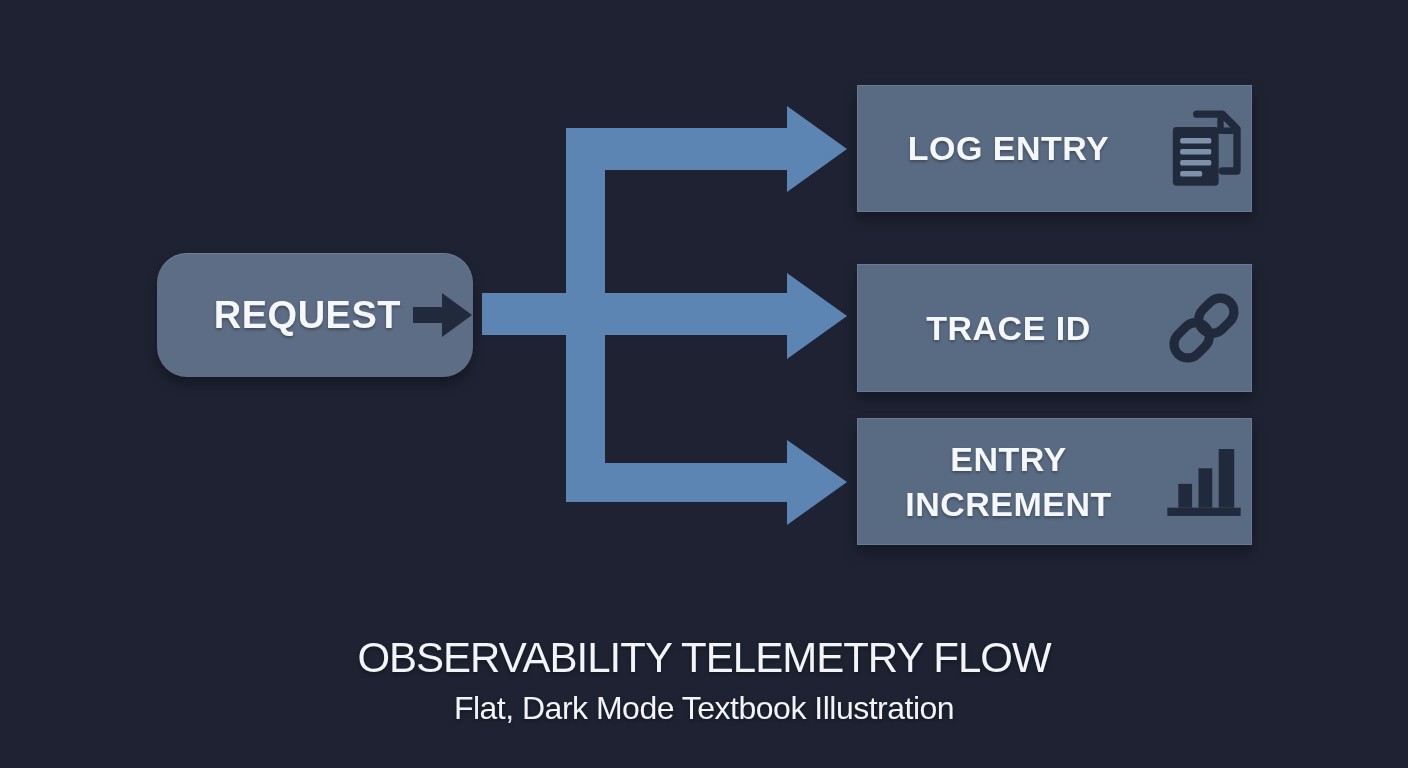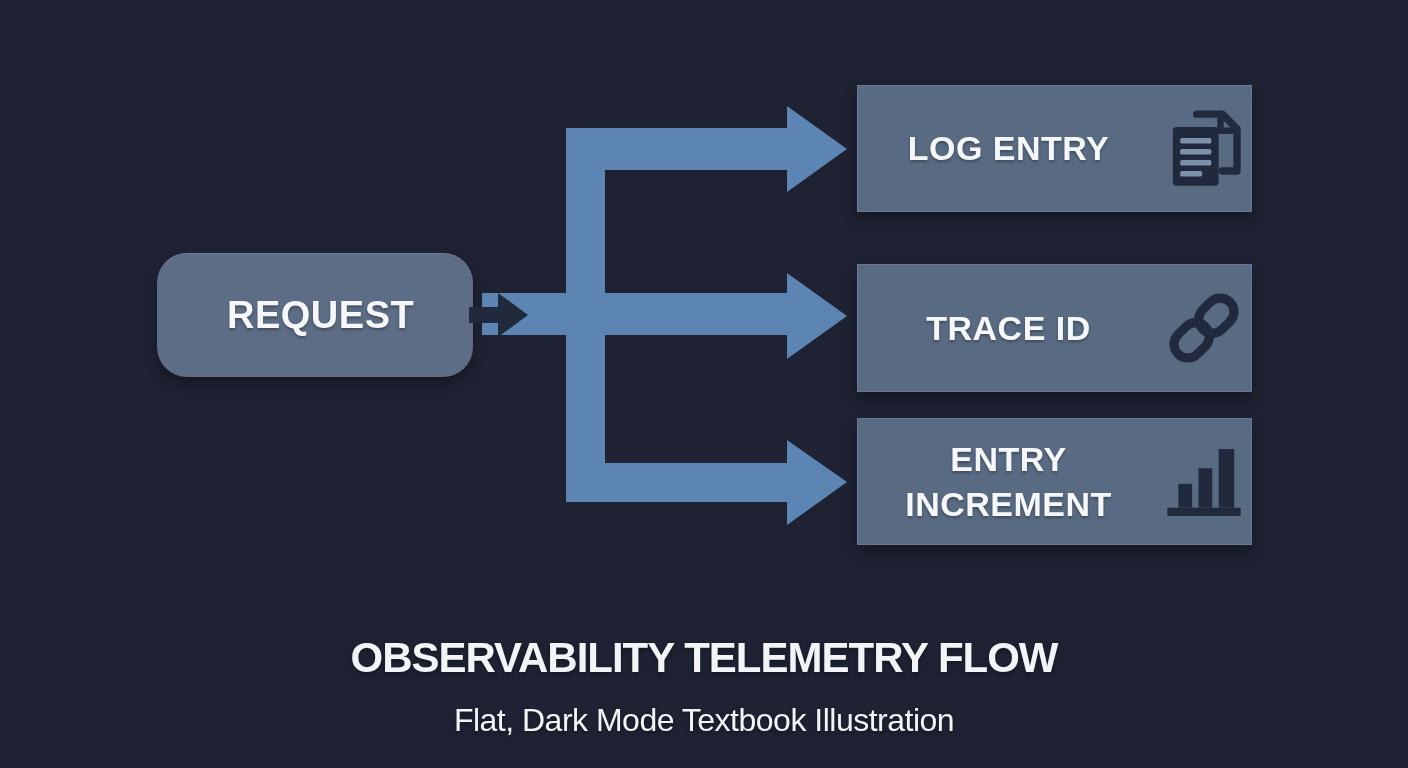--- a/index.html
+++ b/index.html
@@ -25,24 +25,23 @@
     align-items: center;
     color: #f5f7fa;
     font-weight: bold;
     box-shadow: 0 7px 12px rgba(0,0,0,0.30);
   }
   #request-node {
     left: 157px; top: 253px;
     width: 316px; height: 124px;
     background: #5d6d85;
     border-radius: 30px;
-    justify-content: space-between;
+    justify-content: flex-end;
     padding-left: 70px;
     box-shadow: 0 7px 12px rgba(0,0,0,0.30), inset 0 1px 0 rgba(190,205,225,0.18);
-    gap: 43px;
   }
   #request-node .node-label {
     font-size: 38px;
     letter-spacing: 0.5px;
     text-shadow: 0 2px 3px rgba(0,0,0,0.30);
     white-space: nowrap;
   }
   .target-node {
     left: 857px;
     width: 395px;
@@ -73,31 +72,31 @@
   }
   #caption {
     position: absolute;
     left: 0; right: 0;
     top: 634px;
     text-align: center;
     color: #f2f4f7;
   }
   #caption-title {
     font-size: 42px;
-    font-weight: bold;
+    font-weight: normal;
     letter-spacing: -1px;
     line-height: 48px;
     text-shadow: 0 2px 4px rgba(0,0,0,0.35);
   }
   #caption-subtitle {
     font-size: 32px;
     font-weight: normal;
     letter-spacing: -0.5px;
     line-height: 44px;
-    margin-top: 16px;
+    margin-top: 4px;
     text-shadow: 0 2px 4px rgba(0,0,0,0.35);
   }
 </style>
 </head>
 <body>
 
 <div id="canvas">
 
   <svg id="flow-arrows" viewBox="0 0 1408 768" xmlns="http://www.w3.org/2000/svg">
     <g fill="#5d85b4">

